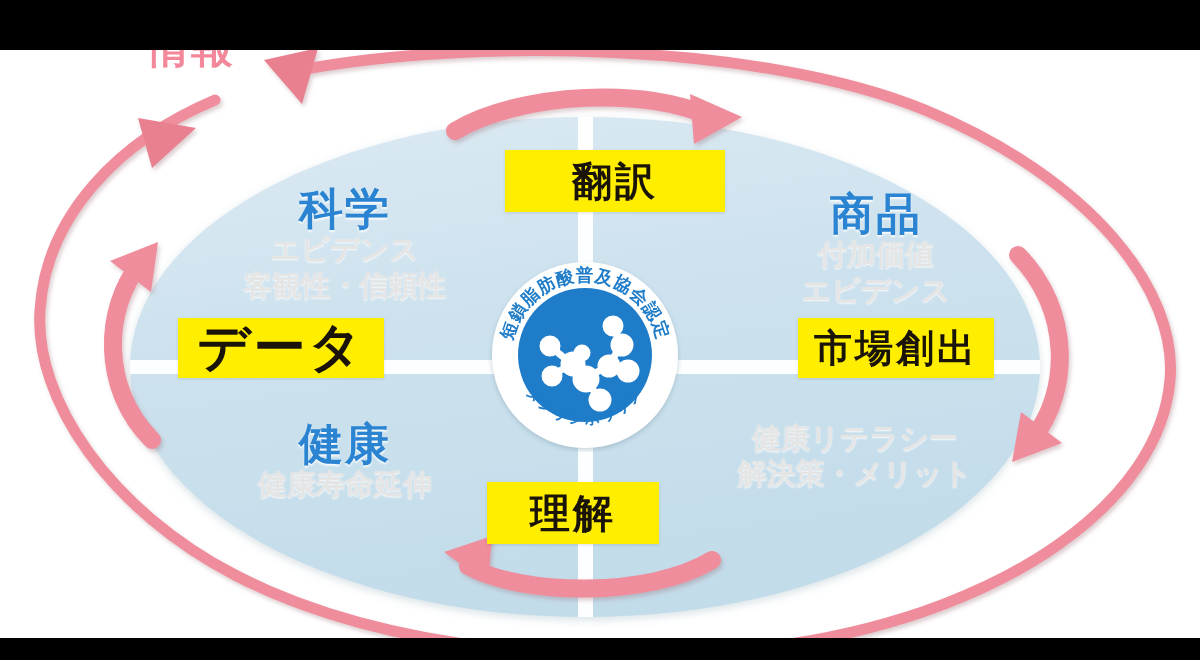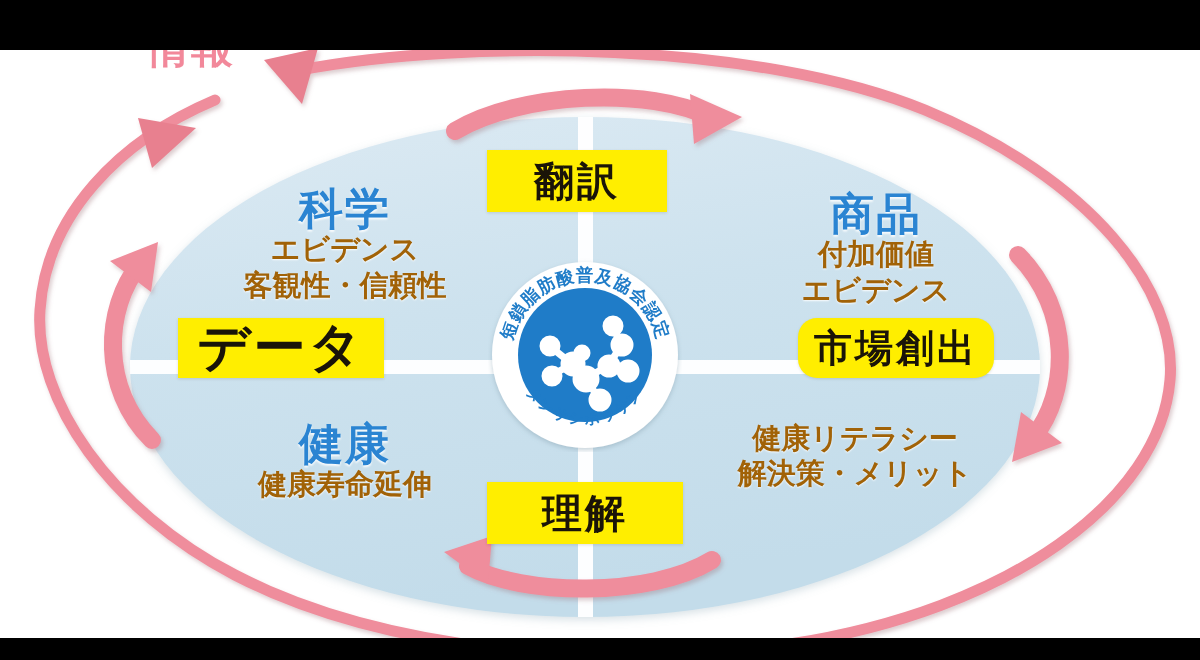--- a/index.html
+++ b/index.html
@@ -65,21 +65,21 @@
     font-size: 44px;
     font-weight: bold;
     color: #2a84d2;
     line-height: 1.05;
     letter-spacing: 2px;
     text-shadow: 0 2px 2px rgba(255,255,255,.85);
   }
   .quad .q-line {
     font-size: 29px;
     font-weight: bold;
-    color: #a16207;
+    color: #e5e5e5;
     line-height: 1.22;
     letter-spacing: 0px;
     text-shadow: 0 1px 2px rgba(255,255,255,.9);
   }
 
   #quad-science  { left: 185px; top: 160px; width: 320px; }
   #quad-product  { left: 716px; top: 165px; width: 320px; }
   #quad-health   { left: 180px; top: 395px; width: 330px; }
   #quad-consumer { left: 685px; top: 395px; width: 340px; }
 
@@ -89,24 +89,24 @@
     color: #1a1408;
     font-weight: bold;
     display: flex;
     align-items: center;
     justify-content: center;
     letter-spacing: 3px;
     z-index: 35;
     box-shadow: 0 1px 3px rgba(0,0,0,.12);
     white-space: nowrap;
   }
-  #chip-translate { left: 487px; top: 150px;  width: 180px; height: 62px; font-size: 40px; }
+  #chip-translate { left: 505px; top: 150px;  width: 220px; height: 62px; font-size: 40px; }
   #chip-data      { left: 178px; top: 318px;  width: 206px; height: 60px; font-size: 52px; }
-  #chip-market    { left: 798px; top: 318px;  width: 196px; height: 60px; font-size: 38px; border-radius: 19px; }
-  #chip-understand{ left: 487px; top: 482px;  width: 196px; height: 62px; font-size: 40px; }
+  #chip-market    { left: 798px; top: 318px;  width: 196px; height: 60px; font-size: 38px; }
+  #chip-understand{ left: 487px; top: 482px;  width: 172px; height: 62px; font-size: 40px; }
 
   
   #label-info {
     position: absolute;
     left: 147px;
     top: 20px;
     font-size: 42px;
     font-weight: bold;
     color: #f2889a;
     letter-spacing: 2px;

